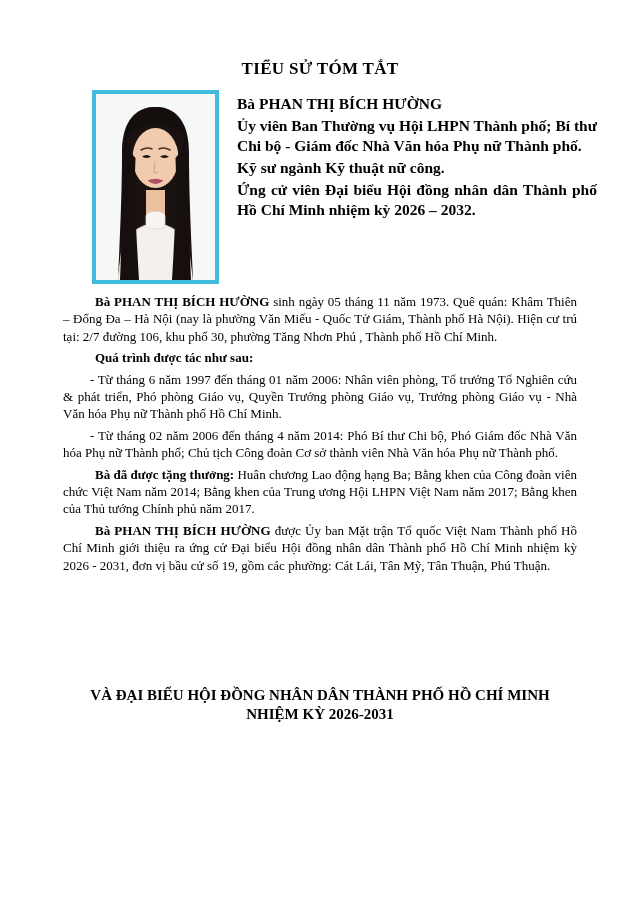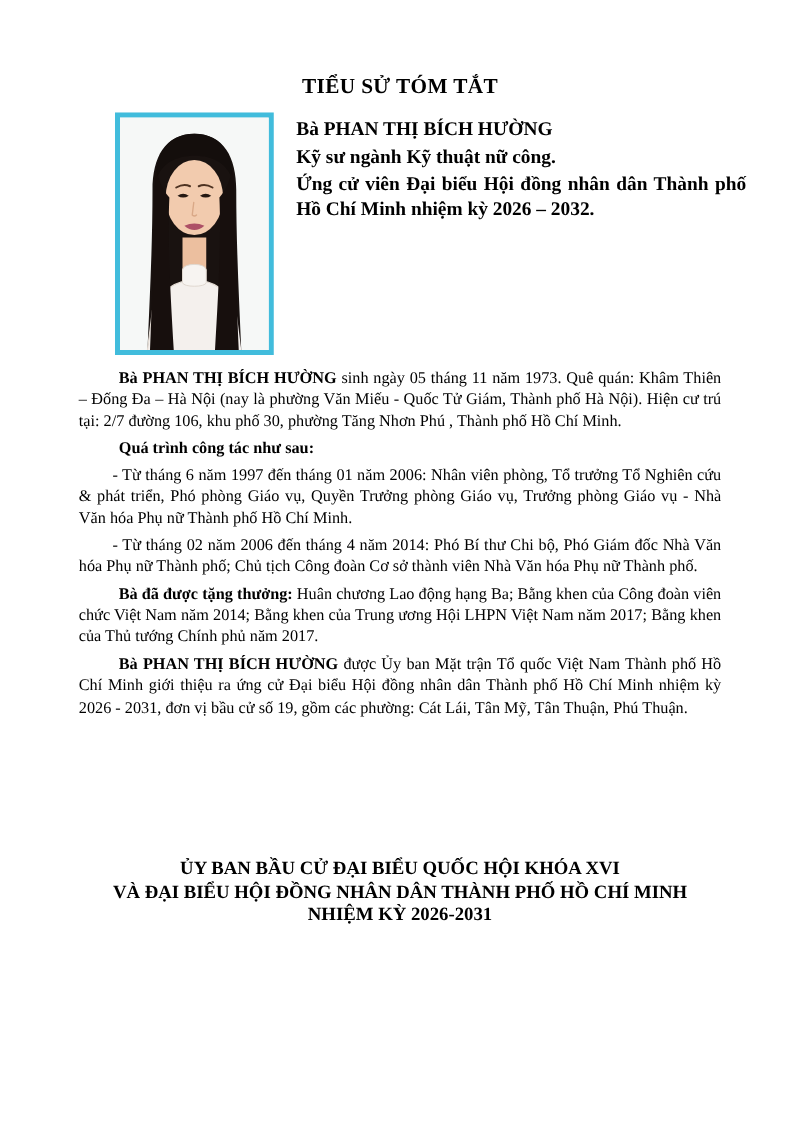--- a/index.html
+++ b/index.html
@@ -93,32 +93,32 @@
       <path d="M51.5 86.5 Q59.5 83 67.5 86.5 Q59.5 93.5 51.5 86.5 Z" fill="#ad5066"></path>
 
       <path d="M59.5 13 C38 13 28 30 29 50 C33 37 44 30.5 59.5 30.5 C75 30.5 86 37 90 50 C91 30 81 13 59.5 13 Z" fill="#140e0c"></path>
       <path d="M29 42 C26 68 27 120 24 186 L43 186 C40 136 38 96 39.5 64 C34 58 31 50 29 42 Z" fill="#170f0d"></path>
       <path d="M90 42 C93 68 92 120 95 186 L76 186 C79 136 81 96 79.5 64 C85 58 88 50 90 42 Z" fill="#170f0d"></path>
     </svg>
   </div>
 
   <div class="header-block">
     <p>Bà PHAN THỊ BÍCH HƯỜNG</p>
+    <p>Ủy viên Ban Thường vụ Hội LHPN Thành phố; Bí thư Chi bộ - Giám đốc Nhà Văn hóa Phụ nữ Thành phố.</p>
     <p>Kỹ sư ngành Kỹ thuật nữ công.</p>
     <p>Ứng cử viên Đại biểu Hội đồng nhân dân Thành phố Hồ Chí Minh nhiệm kỳ 2026 – 2032.</p>
   </div>
 
   <div class="body-block">
     <p class="para-indent"><b>Bà PHAN THỊ BÍCH HƯỜNG</b><span> sinh ngày 05 tháng 11 năm 1973. Quê quán: Khâm Thiên – Đống Đa – Hà Nội (nay là phường Văn Miếu - Quốc Tử Giám, Thành phố Hà Nội). Hiện cư trú tại: 2/7 đường 106, khu phố 30, phường Tăng Nhơn Phú , Thành phố Hồ Chí Minh.</span></p>
-    <p class="para-indent"><b>Quá trình công tác như sau:</b><span></span></p>
+    <p class="para-indent"><b>Quá trình được tác như sau:</b><span></span></p>
     <p class="para-item"><b></b><span>- Từ tháng 6 năm 1997 đến tháng 01 năm 2006: Nhân viên phòng, Tổ trưởng Tổ Nghiên cứu &amp; phát triển, Phó phòng Giáo vụ, Quyền Trưởng phòng Giáo vụ, Trưởng phòng Giáo vụ - Nhà Văn hóa Phụ nữ Thành phố Hồ Chí Minh.</span></p>
     <p class="para-item"><b></b><span>- Từ tháng 02 năm 2006 đến tháng 4 năm 2014: Phó Bí thư Chi bộ, Phó Giám đốc Nhà Văn hóa Phụ nữ Thành phố; Chủ tịch Công đoàn Cơ sở thành viên Nhà Văn hóa Phụ nữ Thành phố.</span></p>
     <p class="para-indent"><b>Bà đã được tặng thưởng:</b><span> Huân chương Lao động hạng Ba; Bằng khen của Công đoàn viên chức Việt Nam năm 2014; Bằng khen của Trung ương Hội LHPN Việt Nam năm 2017; Bằng khen của Thủ tướng Chính phủ năm 2017.</span></p>
     <p class="para-indent"><b>Bà PHAN THỊ BÍCH HƯỜNG</b><span> được Ủy ban Mặt trận Tổ quốc Việt Nam Thành phố Hồ Chí Minh giới thiệu ra ứng cử Đại biểu Hội đồng nhân dân Thành phố Hồ Chí Minh nhiệm kỳ 2026 - 2031, đơn vị bầu cử số 19, gồm các phường: Cát Lái, Tân Mỹ, Tân Thuận, Phú Thuận.</span></p>
   </div>
 
   <div class="footer-block">
-    <div>ỦY BAN BẦU CỬ ĐẠI BIỂU QUỐC HỘI KHÓA XVI</div>
     <div>VÀ ĐẠI BIỂU HỘI ĐỒNG NHÂN DÂN THÀNH PHỐ HỒ CHÍ MINH</div>
     <div>NHIỆM KỲ 2026-2031</div>
   </div>
 
 </div>
 
 </body></html>

